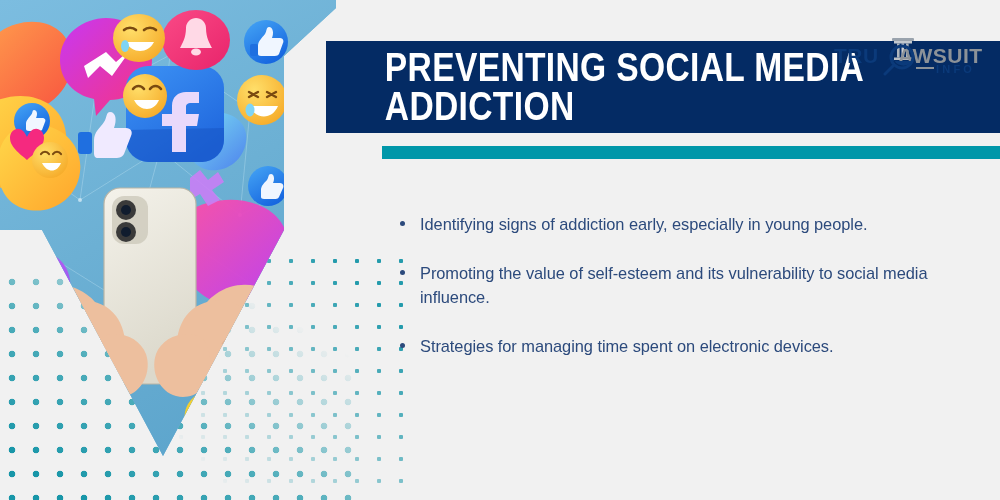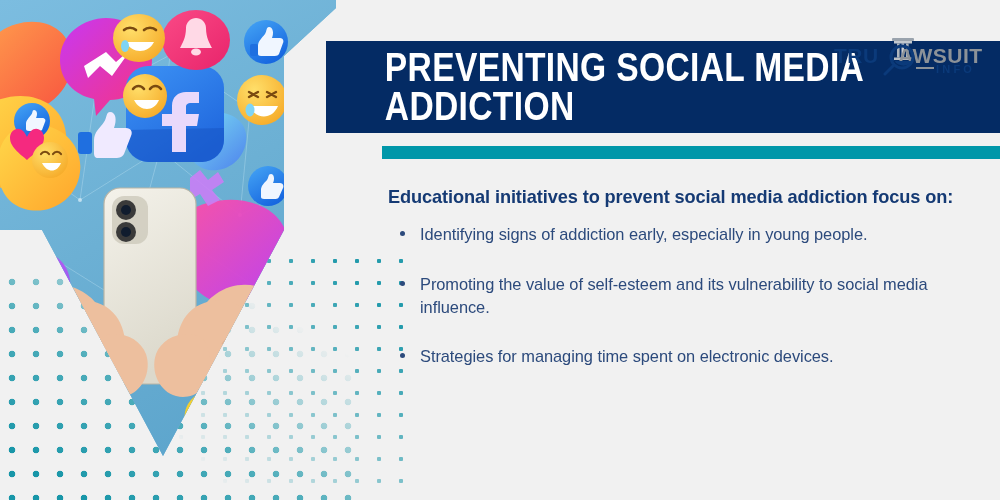--- a/index.html
+++ b/index.html
@@ -60,21 +60,21 @@
     position:absolute; left:382px; top:146px; width:618px; height:13px;
     background:#0097a9;
   }
 
   
   #content { position:absolute; left:388px; top:185px; width:566px; }
   #intro {
     color:#153a74; font-weight:700; font-size:18.2px; line-height:1.33;
     letter-spacing:-0.1px;
   }
-  #bullet-list { list-style:none; margin-top:14px; }
+  #bullet-list { list-style:none; margin-top:28px; }
   #bullet-list li {
     position:relative; padding-left:32px; margin-bottom:26px;
     color:#2c4a7c; font-size:16.4px; line-height:1.42; letter-spacing:-0.05px;
   }
   #bullet-list li::before {
     content:""; position:absolute; left:12px; top:8px;
     width:5px; height:5px; border-radius:50%; background:#2c4a7c;
   }
 
   
@@ -282,21 +282,20 @@
     </svg>
   </div>
 
   <div id="title-banner">
     <div id="title-text">PREVENTING SOCIAL MEDIA
 ADDICTION</div>
   </div>
   <div id="accent-bar"></div>
 
   <div id="content">
-    <p id="intro">Educational initiatives to prevent social media addiction focus on:</p>
     <ul id="bullet-list">
       <li>Identifying signs of addiction early, especially in young people.</li>
       <li>Promoting the value of self-esteem and its vulnerability to social media influence.</li>
       <li>Strategies for managing time spent on electronic devices.</li>
     </ul>
   </div>
 
   <div id="logo">
     <svg viewBox="0 0 156 40" width="156" height="40">
 

